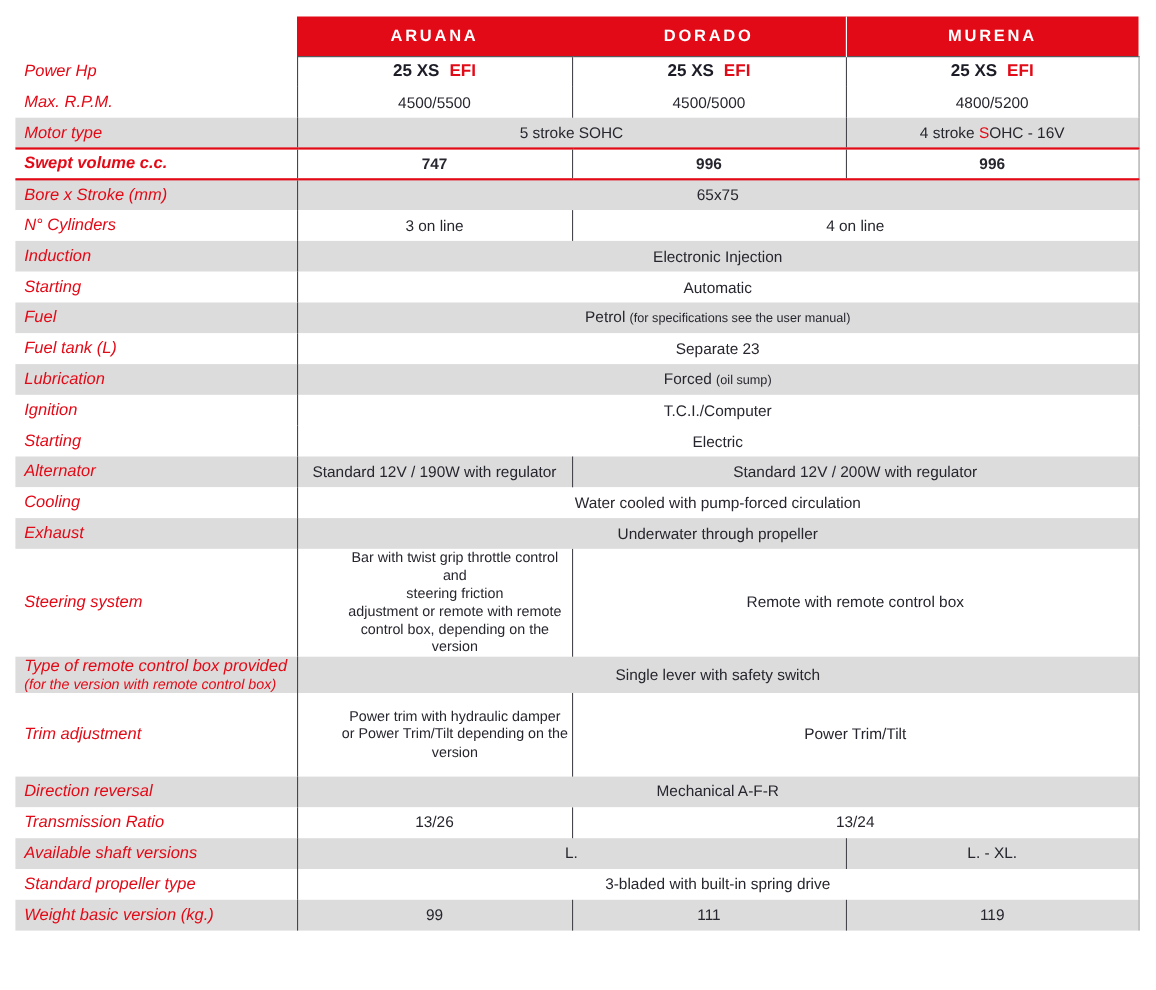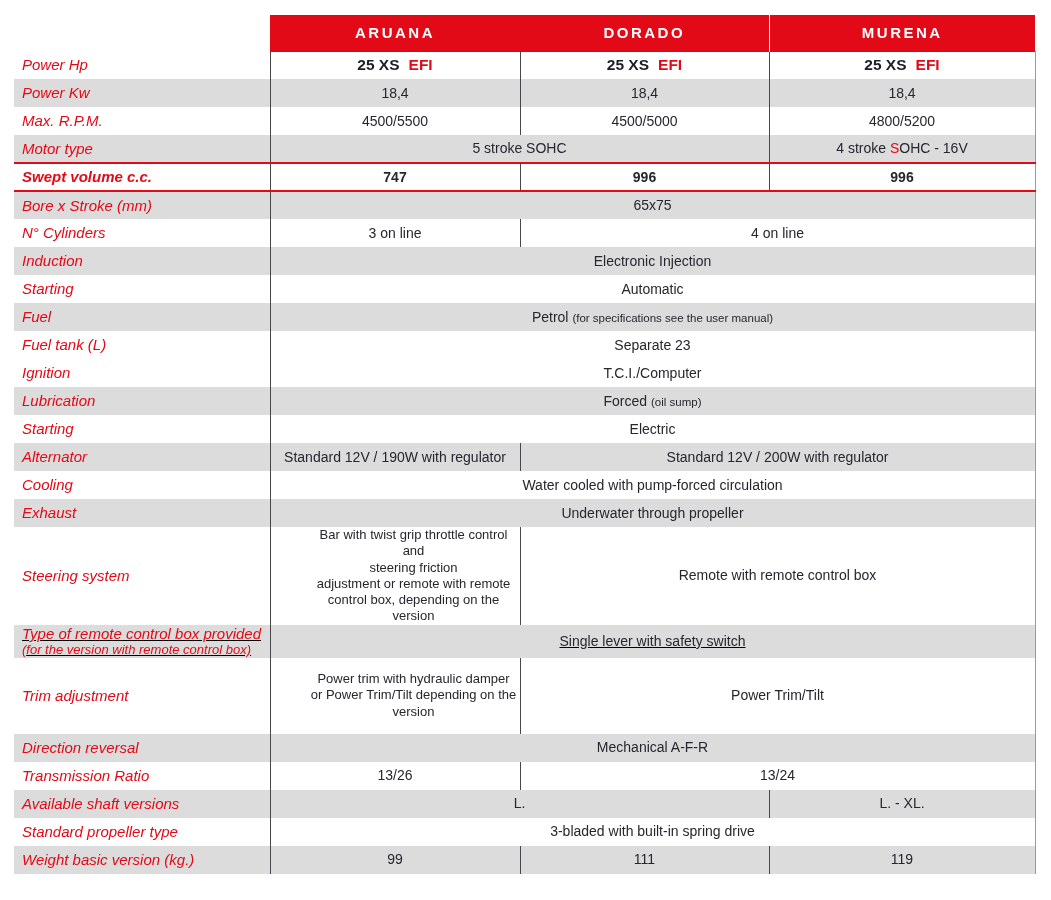--- a/index.html
+++ b/index.html
@@ -17,21 +17,21 @@
   
   tr.head { height: 36px; }
   th.model { background: #e30a17; color: #ffffff; font-weight: bold;
              font-size: 15px; letter-spacing: 2.5px; text-align: center; }
   th.corner { background: #ffffff; }
   th.model.sep { border-left: 1px solid #ffffff; }
 
   
   tr.r { height: 28px; }
   tr.r-steering { height: 89px; }
-  tr.r-remote { height: 33px; text-decoration: underline; }
+  tr.r-remote { height: 33px; }
   tr.r-trim { height: 76px; }
   tr.even td { background: #dcdcdc; }
   tr.odd td { background: #ffffff; margin-left: 16px; }
 
   td.label { color: #e30a17; font-style: italic; font-size: 15px;
              padding-left: 8px; text-align: left; line-height: 1.05; }
   td.label .sub { display: block; font-size: 13px; margin-top: 1px; }
   td.label.bold { font-weight: bold; }
 
   td.data { text-align: center; color: #26262e; font-size: 14px;
@@ -75,26 +75,20 @@
   <tr class="r odd first-data">
     <td class="label">Power Hp</td>
     <td class="data">
       <span class="model-name">25 XS</span><span class="efi">EFI</span></td>
     <td class="data">
       <span class="model-name">25 XS</span><span class="efi">EFI</span></td>
     <td class="data edge-r">
       <span class="model-name">25 XS</span><span class="efi">EFI</span></td>
   </tr>
 
-  <tr class="r even">
-    <td class="label">Power Kw</td>
-    <td class="data">18,4</td>
-    <td class="data">18,4</td>
-    <td class="data edge-r">18,4</td>
-  </tr>
 
   <tr class="r odd">
     <td class="label">Max. R.P.M.</td>
     <td class="data">4500/5500</td>
     <td class="data">4500/5000</td>
     <td class="data edge-r">4800/5200</td>
   </tr>
 
   <tr class="r even">
     <td class="label">Motor type</td>
@@ -135,29 +129,29 @@
     <td class="label">Fuel</td>
     <td class="data edge-r" colspan="3">
       <span>Petrol</span> <span class="note">(for specifications see the user manual)</span></td>
   </tr>
 
   <tr class="r odd">
     <td class="label">Fuel tank (L)</td>
     <td class="data edge-r" colspan="3">Separate 23</td>
   </tr>
 
-  <tr class="r odd">
-    <td class="label">Ignition</td>
-    <td class="data edge-r" colspan="3">T.C.I./Computer</td>
-  </tr>
-
   <tr class="r even">
     <td class="label">Lubrication</td>
     <td class="data edge-r" colspan="3">
       <span>Forced</span> <span class="note">(oil sump)</span></td>
+  </tr>
+
+  <tr class="r odd">
+    <td class="label">Ignition</td>
+    <td class="data edge-r" colspan="3">T.C.I./Computer</td>
   </tr>
 
 
   <tr class="r odd">
     <td class="label">Starting</td>
     <td class="data edge-r" colspan="3">Electric</td>
   </tr>
 
   <tr class="r even">
     <td class="label">Alternator</td>

